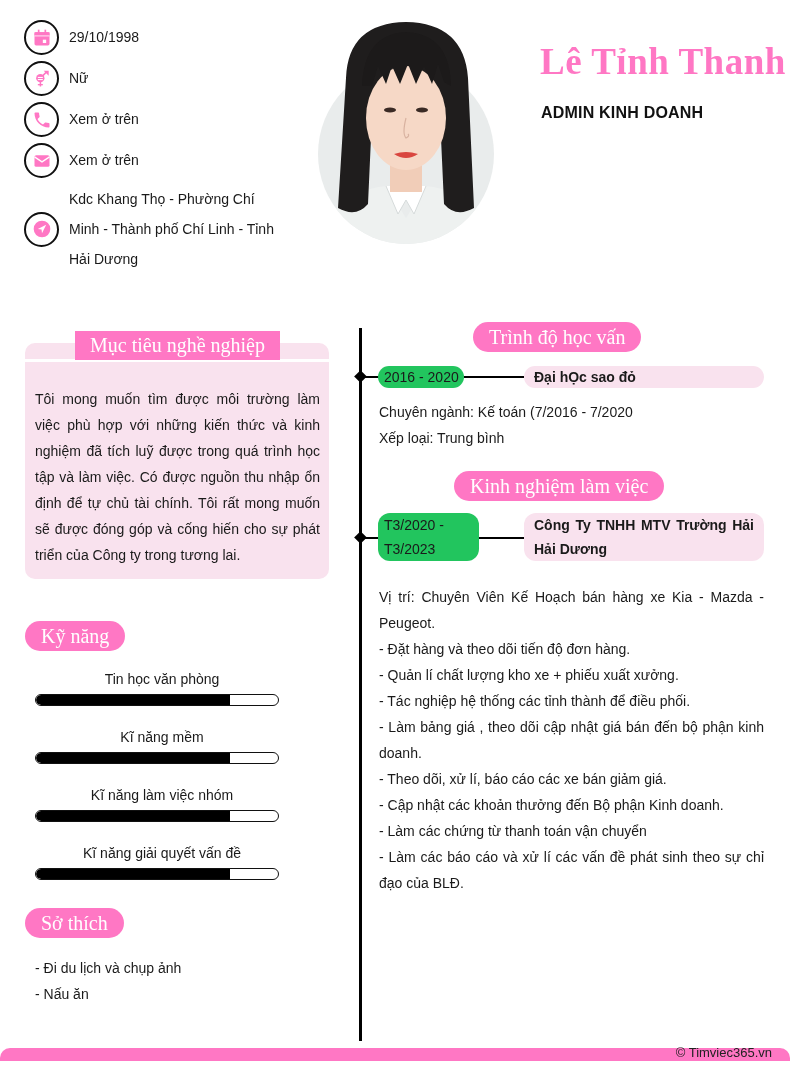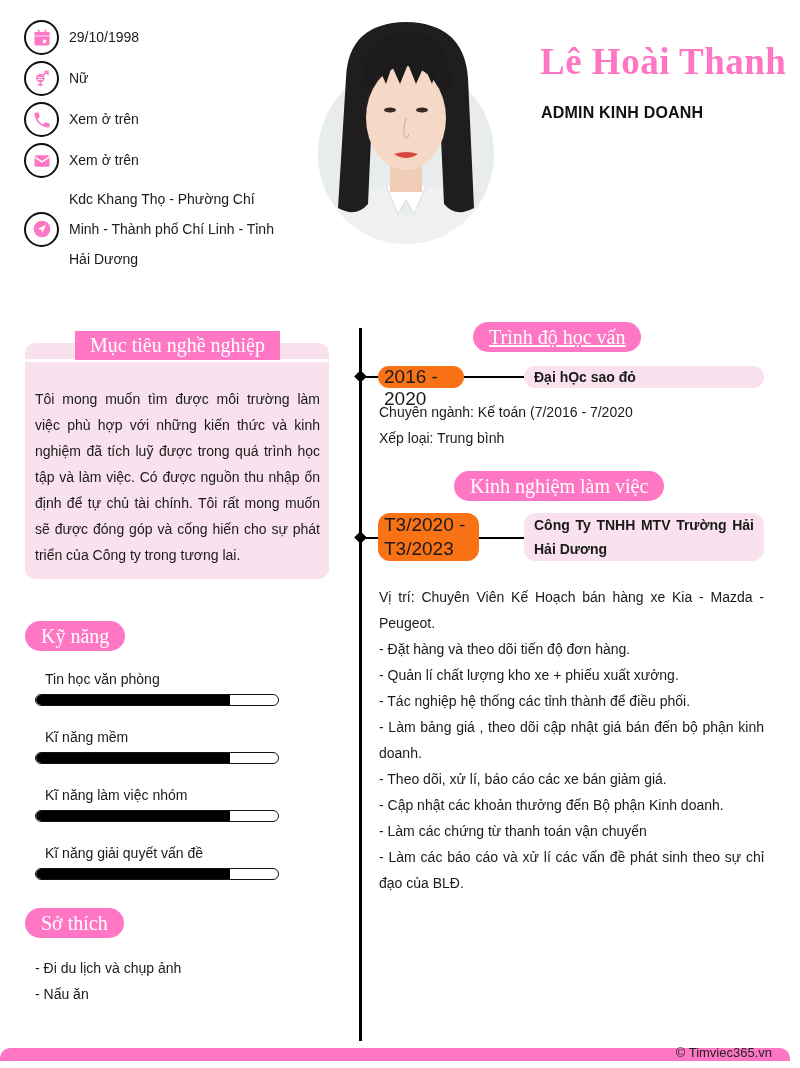--- a/index.html
+++ b/index.html
@@ -25,34 +25,34 @@
     
     .pill-heading { position: absolute; background: #ff77c4; color: #fff; font-family: "Liberation Serif", "DejaVu Serif", serif; font-size: 20px; border-radius: 16px; height: 30px; line-height: 30px; padding: 0 16px; white-space: nowrap; }
 
     
     .objective-box { position: absolute; left: 25px; top: 343px; width: 304px; height: 236px; background: #f9e2ee; border-radius: 10px; }
     .objective-divider { position: absolute; left: 25px; top: 359px; width: 304px; height: 3px; background: #ffffff; }
     .objective-heading { position: absolute; left: 75px; top: 331px; width: 205px; height: 29px; background: #ff77c4; color: #fff; font-family: "Liberation Serif", "DejaVu Serif", serif; font-size: 20px; line-height: 29px; text-align: center; }
     .objective-text { position: absolute; left: 35px; top: 386px; width: 285px; font-size: 14px; line-height: 26px; text-align: justify; color: #1a1a1a; }
 
     
-    .skill { position: absolute; left: 35px; width: 244px; }
+    .skill { position: absolute; left: 35px; width: 244px; text-align: center; }
     .skill-label { font-size: 14px; margin-left: 10px; color: #1a1a1a; line-height: 18px; }
     .skill-bar { margin-top: 6px; width: 244px; height: 12px; border: 1.5px solid #111; border-radius: 6px; background: #fff; overflow: hidden; }
     .skill-fill { height: 100%; background: #000; border-radius: 6px 0 0 6px; }
 
     
     .hobbies { position: absolute; left: 35px; top: 955px; font-size: 14px; line-height: 26px; color: #1a1a1a; }
 
     
     .timeline-line { position: absolute; left: 359px; top: 328px; width: 3px; height: 713px; background: #000; }
     .timeline-node { position: absolute; width: 9px; height: 9px; background: #000; transform: rotate(45deg); }
     .h-connector { position: absolute; height: 1.5px; background: #000; }
 
-    .date-pill { position: absolute; background: #f97316; border-radius: 12px; font-size: 19px; color: #1a1a1a; }
+    .date-pill { position: absolute; background: #22c55e; border-radius: 12px; font-size: 14px; color: #1a1a1a; }
     .org-pill { position: absolute; background: #f9e2ee; border-radius: 12px; font-size: 14px; font-weight: bold; color: #1a1a1a; }
 
     .edu-detail { position: absolute; left: 379px; top: 399px; font-size: 14px; line-height: 26px; color: #1a1a1a; }
 
     .exp-detail { position: absolute; left: 379px; top: 584px; width: 385px; font-size: 14px; line-height: 26px; color: #1a1a1a; }
     .exp-detail p { text-align: justify; text-align-last: left; }
 
     
     .footer-bar { position: absolute; left: 0; top: 1048px; width: 790px; height: 13px; background: #ff77c4; border-radius: 10px 10px 0 0; }
     .footer-text { position: absolute; right: 28px; top: 1045px; font-family: Liberation Sans, sans-serif; font-size: 13px; color: #222; }
@@ -145,21 +145,21 @@
       <ellipse cx="74" cy="92" rx="6" ry="2.5" fill="#3a2a24"></ellipse>
       <ellipse cx="106" cy="92" rx="6" ry="2.5" fill="#3a2a24"></ellipse>
 
       <path d="M90 100 Q86 116 90 120 Q94 118 92 116" fill="none" stroke="#d8b2a0" stroke-width="1.2"></path>
 
       <path d="M78 136 Q90 132 102 136 Q90 144 78 136 Z" fill="#d9463f"></path>
     </g>
   </svg>
 </div>
 
-<div class="name">Lê Hoài Thanh</div>
+<div class="name">Lê Tỉnh Thanh</div>
 <div class="jobtitle">ADMIN KINH DOANH</div>
 
 <div class="objective-box"></div>
 <div class="objective-divider"></div>
 <div class="objective-heading">Mục tiêu nghề nghiệp</div>
 <div class="objective-text">Tôi mong muốn tìm được môi trường làm việc phù hợp với những kiến thức và kinh nghiệm đã tích luỹ được trong quá trình học tập và làm việc. Có được nguồn thu nhập ổn định để tự chủ tài chính. Tôi rất mong muốn sẽ được đóng góp và cống hiến cho sự phát triển của Công ty trong tương lai.</div>
 
 <div class="pill-heading" style="left:25px; top:621px;">Kỹ năng</div>
 
 <div class="skill" style="top:670px;">
@@ -188,21 +188,21 @@
 </div>
 
 <div class="pill-heading" style="left:25px; top:908px;">Sở thích</div>
 <div class="hobbies">
   <div>- Đi du lịch và chụp ảnh</div>
   <div>- Nấu ăn</div>
 </div>
 
 <div class="timeline-line"></div>
 
-<div class="pill-heading" style="left:473px; top:322px; padding:0 16px;text-decoration:underline;">Trình độ học vấn</div>
+<div class="pill-heading" style="left:473px; top:322px; padding:0 16px;">Trình độ học vấn</div>
 <div class="timeline-node" style="left:356px; top:372px;"></div>
 <div class="h-connector" style="left:362px; top:376px; width:18px;"></div>
 <div class="date-pill" style="left:378px; top:366px; width:86px; height:22px; line-height:22px; padding-left:6px;">2016 - 2020</div>
 <div class="h-connector" style="left:464px; top:376px; width:60px;"></div>
 <div class="org-pill" style="left:524px; top:366px; width:240px; height:22px; line-height:22px; padding-left:10px;">Đại hỌc sao đỏ</div>
 <div class="edu-detail">
   <div>Chuyên ngành: Kế toán (7/2016 - 7/2020</div>
   <div>Xếp loại: Trung bình</div>
 </div>
 

